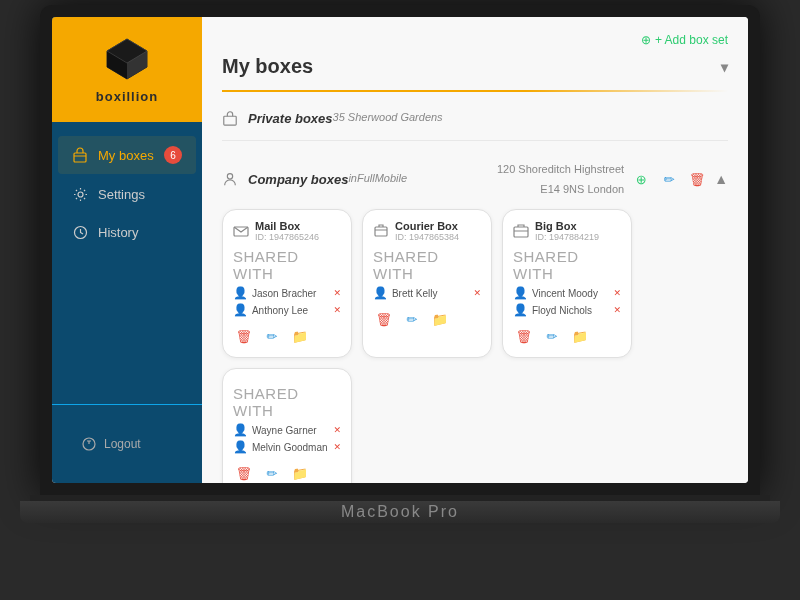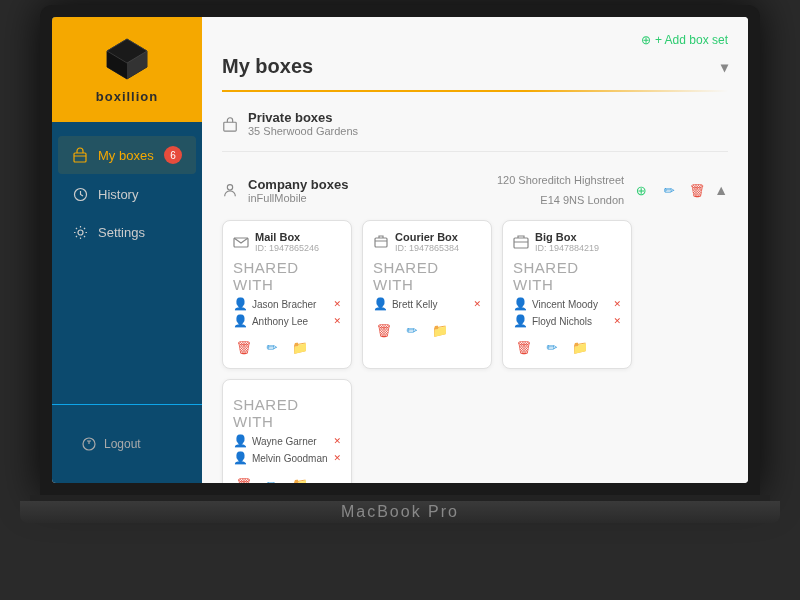--- a/index.html
+++ b/index.html
@@ -200,21 +200,22 @@
     }
 
     .group-header-left {
       display: flex;
       align-items: center;
       gap: 10px;
     }
 
     .group-info {
       display: flex;
-      flex-direction: column;
+      flex-direction: row;
+      font-style: italic;
     }
 
     .group-name {
       font-size: 13px;
       font-weight: 600;
       color: #333;
     }
 
     .group-address {
       font-size: 11px;
@@ -247,21 +248,21 @@
     .box-cards {
       display: flex;
       gap: 10px;
       flex-wrap: wrap;
       margin-bottom: 8px;
     }
 
     .box-card {
       background: white;
       border: 1px solid #e0e0e0;
-      border-radius: 8px;
+      border-radius: 14px;
       padding: 10px;
       width: 130px;
       min-height: 130px;
       box-shadow: 0 1px 4px rgba(0,0,0,0.06);
     }
 
     .box-card-header {
       display: flex;
       align-items: center;
       gap: 6px;
@@ -364,35 +365,35 @@
                 <line x1="2" y1="9" x2="14" y2="9" stroke="currentColor" stroke-width="1.2"></line>
               </svg>
             </div>
             <span>My boxes</span>
             <div class="nav-badge">6</div>
           </div>
 
           <div class="nav-item">
             <div class="nav-icon">
               <svg width="15" height="15" viewBox="0 0 15 15" fill="none" stroke="currentColor" stroke-width="1.2">
+                <circle cx="7.5" cy="7.5" r="2.5"></circle>
+                <path d="M7.5 1v1.5M7.5 12.5V14M1 7.5h1.5M12.5 7.5H14M2.9 2.9l1.1 1.1M11 11l1.1 1.1M2.9 12.1l1.1-1.1M11 4l1.1-1.1"></path>
+              </svg>
+            </div>
+            <span>Settings</span>
+          </div>
+
+          <div class="nav-item">
+            <div class="nav-icon">
+              <svg width="15" height="15" viewBox="0 0 15 15" fill="none" stroke="currentColor" stroke-width="1.2">
                 <circle cx="7.5" cy="7.5" r="6"></circle>
                 <path d="M7.5 4v3.5l2.5 1.5"></path>
               </svg>
             </div>
             <span>History</span>
-          </div>
-
-          <div class="nav-item">
-            <div class="nav-icon">
-              <svg width="15" height="15" viewBox="0 0 15 15" fill="none" stroke="currentColor" stroke-width="1.2">
-                <circle cx="7.5" cy="7.5" r="2.5"></circle>
-                <path d="M7.5 1v1.5M7.5 12.5V14M1 7.5h1.5M12.5 7.5H14M2.9 2.9l1.1 1.1M11 11l1.1 1.1M2.9 12.1l1.1-1.1M11 4l1.1-1.1"></path>
-              </svg>
-            </div>
-            <span>Settings</span>
           </div>
         </div>
 
         <div class="nav-bottom">
           <div class="logout-btn">
             <svg width="14" height="14" viewBox="0 0 14 14" fill="none" stroke="#aaa" stroke-width="1.2">
               <circle cx="7" cy="7" r="6"></circle>
               <line x1="7" y1="4" x2="7" y2="7"></line>
               <line x1="5" y1="4" x2="9" y2="4"></line>
             </svg>

